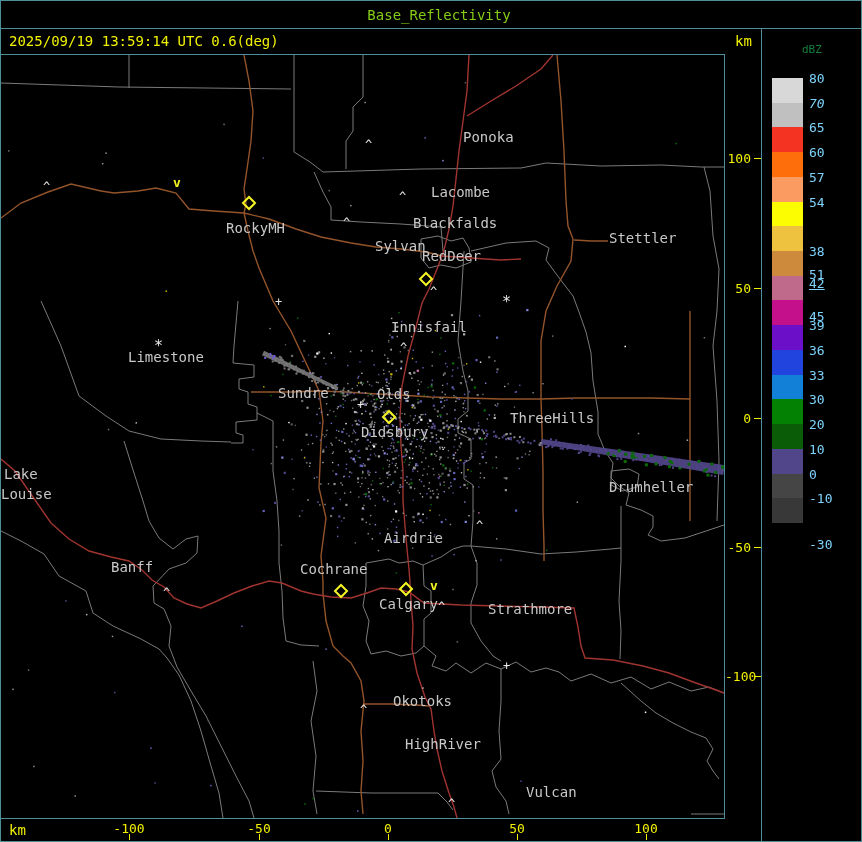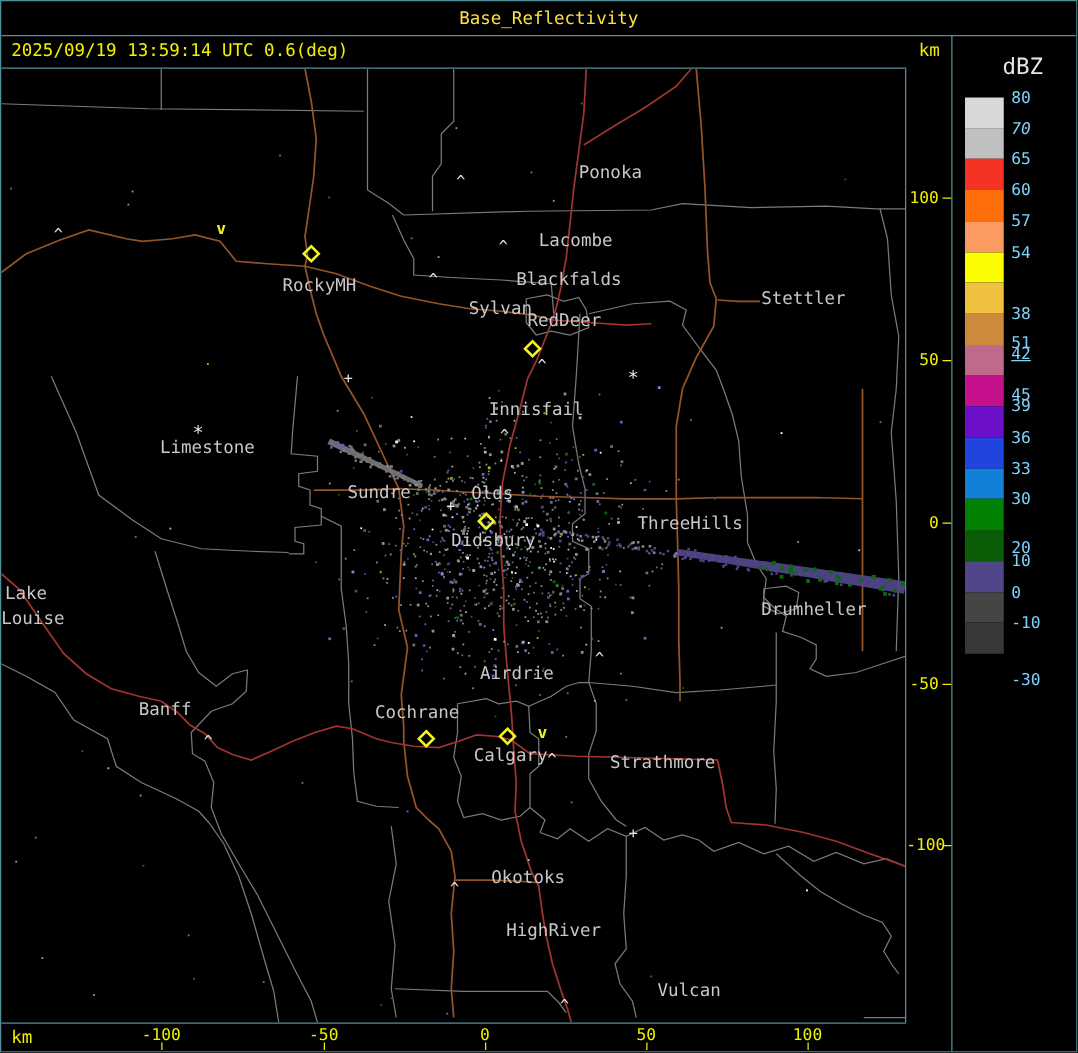--- a/index.html
+++ b/index.html
@@ -3,35 +3,35 @@
 <meta charset="utf-8">
 <style>
   html,body{margin:0;padding:0;background:#111;}
   #app{
     position:relative;width:862px;height:842px;background:#000;
     font-family:"DejaVu Sans Mono","Liberation Mono",monospace;
     overflow:hidden;border:1px solid #4f8f99;box-sizing:border-box;
   }
   .tealline{position:absolute;background:#4f8f99;}
   #titlebar{position:absolute;left:0;top:0;width:862px;height:27px;display:flex;align-items:center;justify-content:center;}
-  #titlebar span{color:#fde047;font-size:14px;letter-spacing:0px;margin-left:14px;}
+  #titlebar span{color:#84cc16;font-size:14px;letter-spacing:0px;margin-left:14px;}
   #infobar{position:absolute;left:0;top:28px;width:760px;height:25px;}
   #timestamp{position:absolute;left:8px;top:4px;color:#f0f000;font-size:14px;}
   #right-axis-unit{position:absolute;left:734px;top:4px;color:#f0f000;font-size:14px;}
   #map-area{position:absolute;left:0;top:54px;width:723px;height:763px;}
   #map-svg{position:absolute;left:0;top:0;}
   #right-axis{position:absolute;left:724px;top:54px;width:36px;height:763px;}
   .r-tick-label{position:absolute;color:#f0f000;font-size:13px;width:26px;text-align:right;}
   .r-tick-mark{position:absolute;height:1px;width:7px;background:#f0f000;left:29px;}
   #bottom-axis{position:absolute;left:0;top:818px;width:760px;height:22px;}
   #bottom-axis-unit{position:absolute;left:8px;top:3px;color:#f0f000;font-size:14px;}
   .b-tick-label{position:absolute;color:#f0f000;font-size:13px;transform:translateX(-50%);top:2px;}
   .b-tick-mark{position:absolute;width:1px;height:6px;background:#f0f000;top:15px;}
   #legend{position:absolute;left:761px;top:28px;width:100px;height:812px;}
-  #legend-title{position:absolute;left:40px;top:14px;color:#e5e5e5;font-size:18px;}
+  #legend-title{position:absolute;left:40px;top:14px;color:#15803d;font-size:11px;}
   .legend-block{position:absolute;left:10px;width:31px;}
   .legend-label{position:absolute;left:47px;color:#7dd3fc;font-size:13px;}
 </style>
 </head>
 <body>
 
 <div id="app">
 
   <div id="titlebar">
     <span>Base_Reflectivity</span>
@@ -1358,20 +1358,20 @@
       <div class="legend-label" style="top: 140.88px;">57</div>
       <div class="legend-label" style="top: 165.6px;">54</div>
       <div class="legend-label" style="top: 190.32px; margin-top: 48px;">51</div>
       <div class="legend-label" style="top: 215.04px;">38</div>
       <div class="legend-label" style="top: 239.76px; margin-top: 40px;">45</div>
       <div class="legend-label" style="top: 247px; text-decoration: underline;">42</div>
       <div class="legend-label" style="top: 289.2px;">39</div>
       <div class="legend-label" style="top: 313.92px;">36</div>
       <div class="legend-label" style="top: 338.64px;">33</div>
       <div class="legend-label" style="top: 363.36px;">30</div>
-      <div class="legend-label" style="top: 388.08px; margin-top: 14px;">20</div>
+      <div class="legend-label" style="top: 388.08px;">20</div>
       <div class="legend-label" style="top: 412.8px;">10</div>
       <div class="legend-label" style="top: 437.52px;">0</div>
       <div class="legend-label" style="top: 462.24px;">-10</div>
       <div class="legend-label" style="top: 508px;">-30</div>
     </div>
 
 </div>
 
 </body></html>

